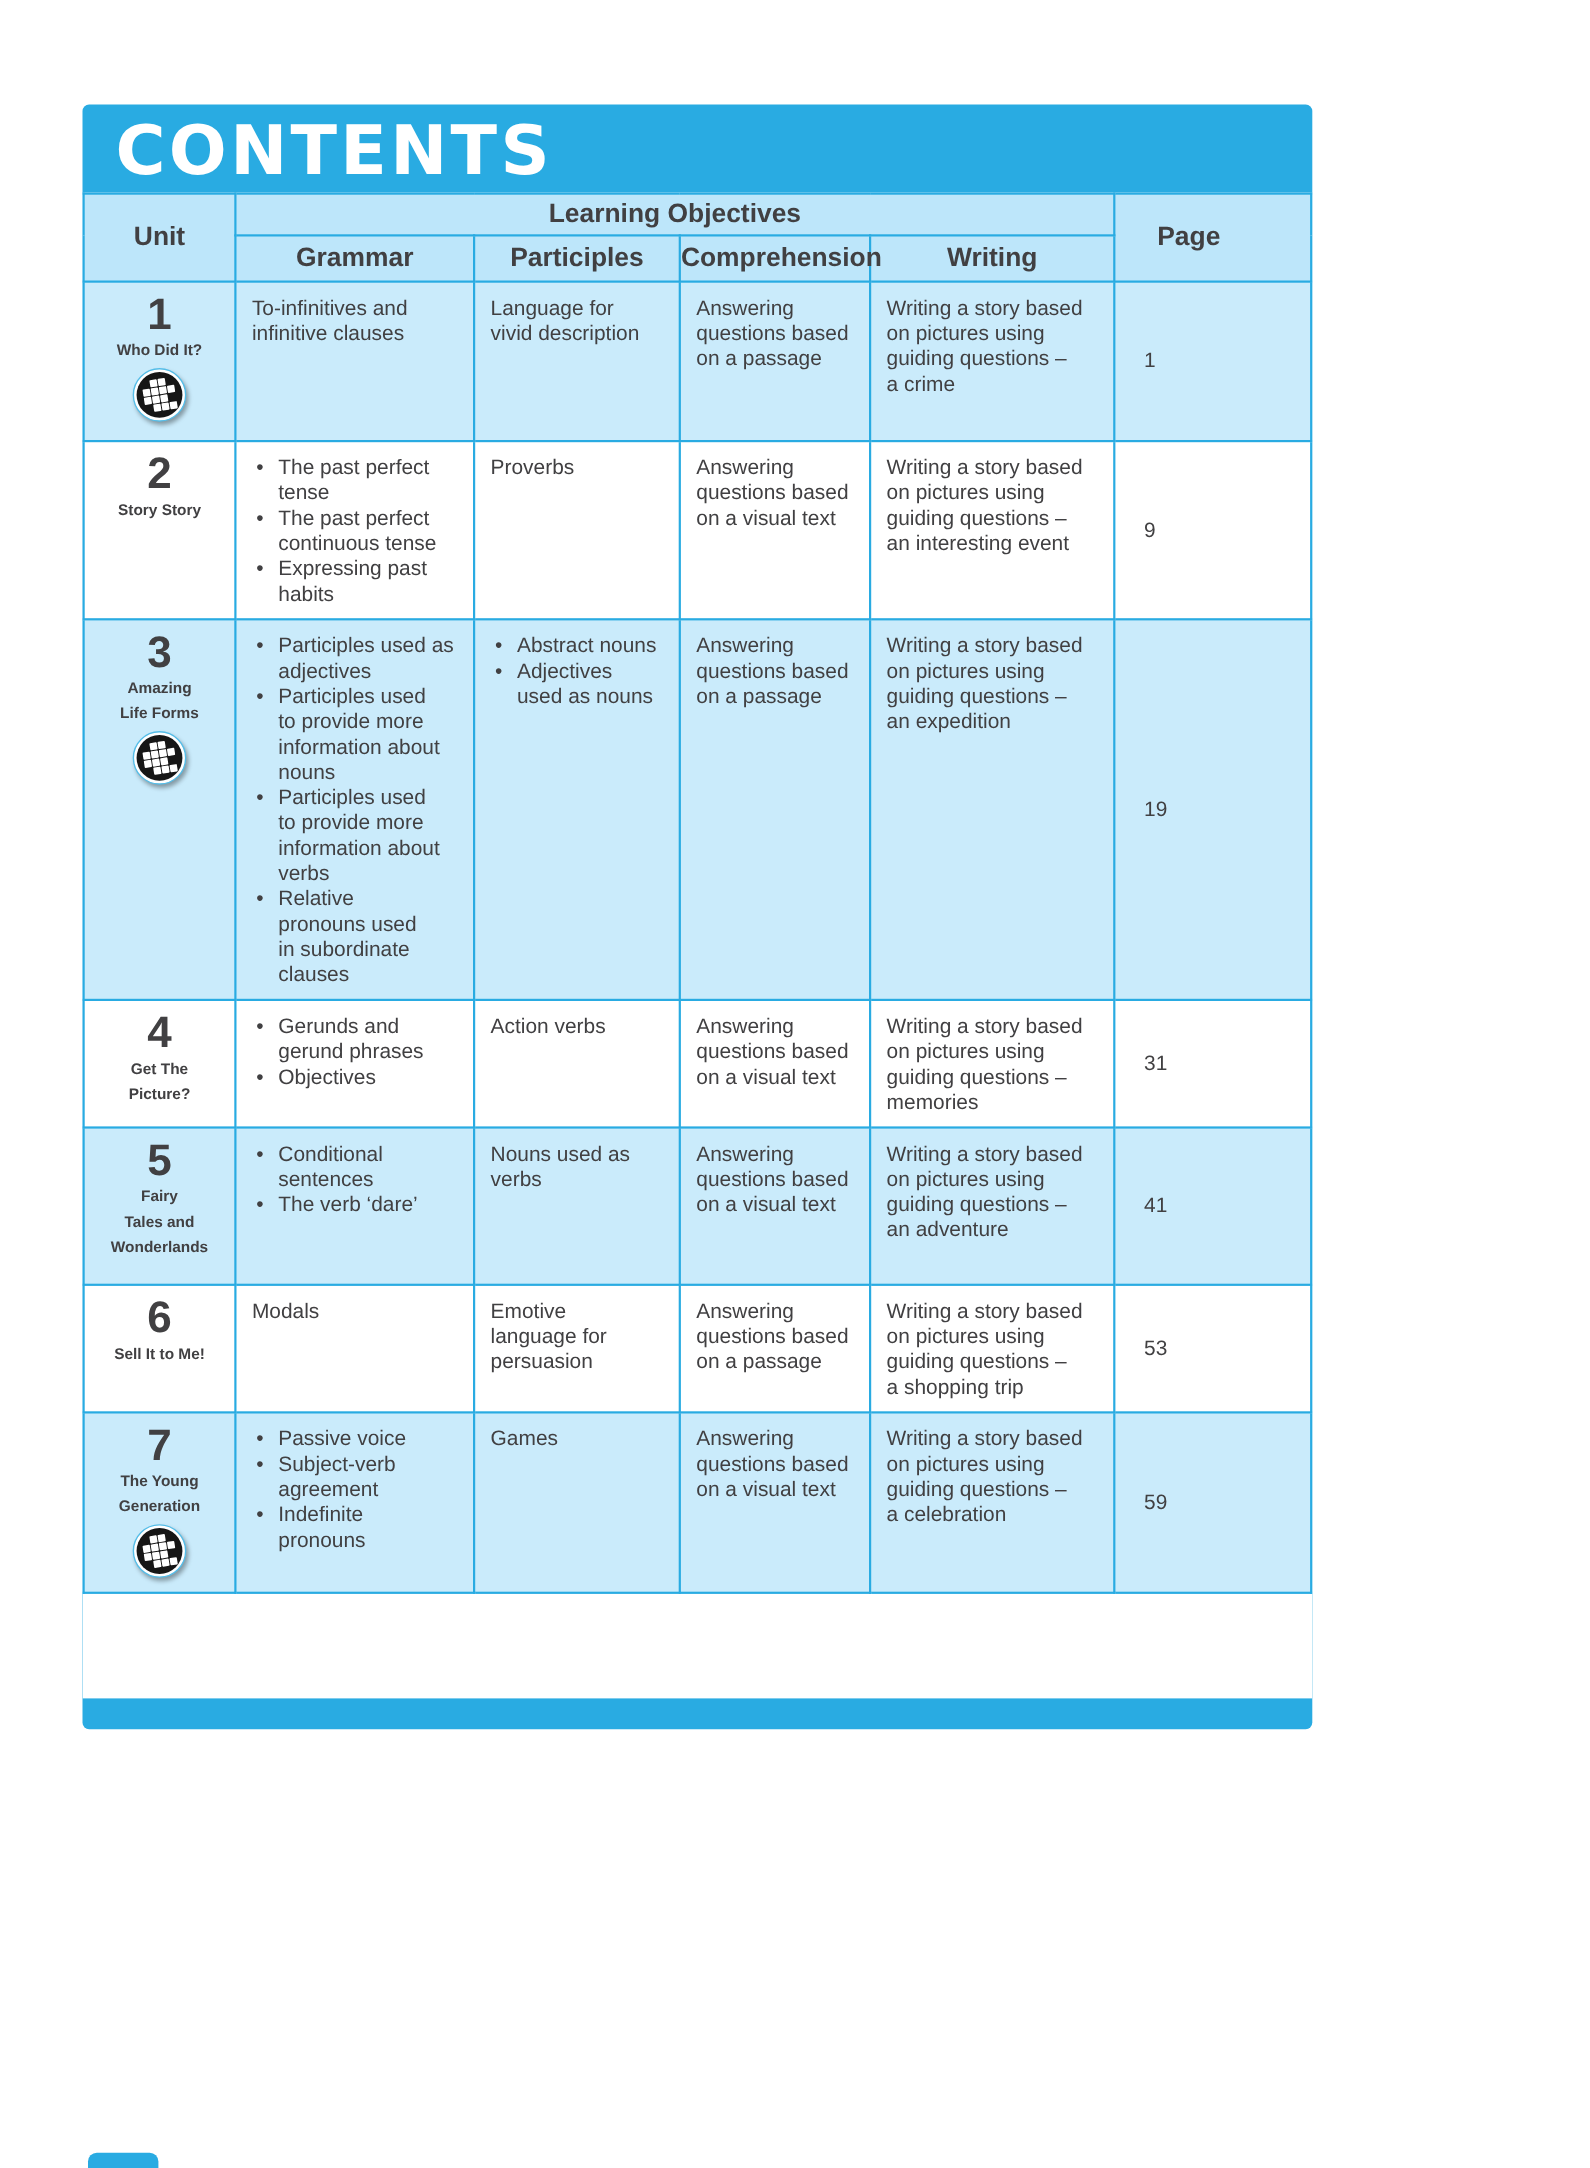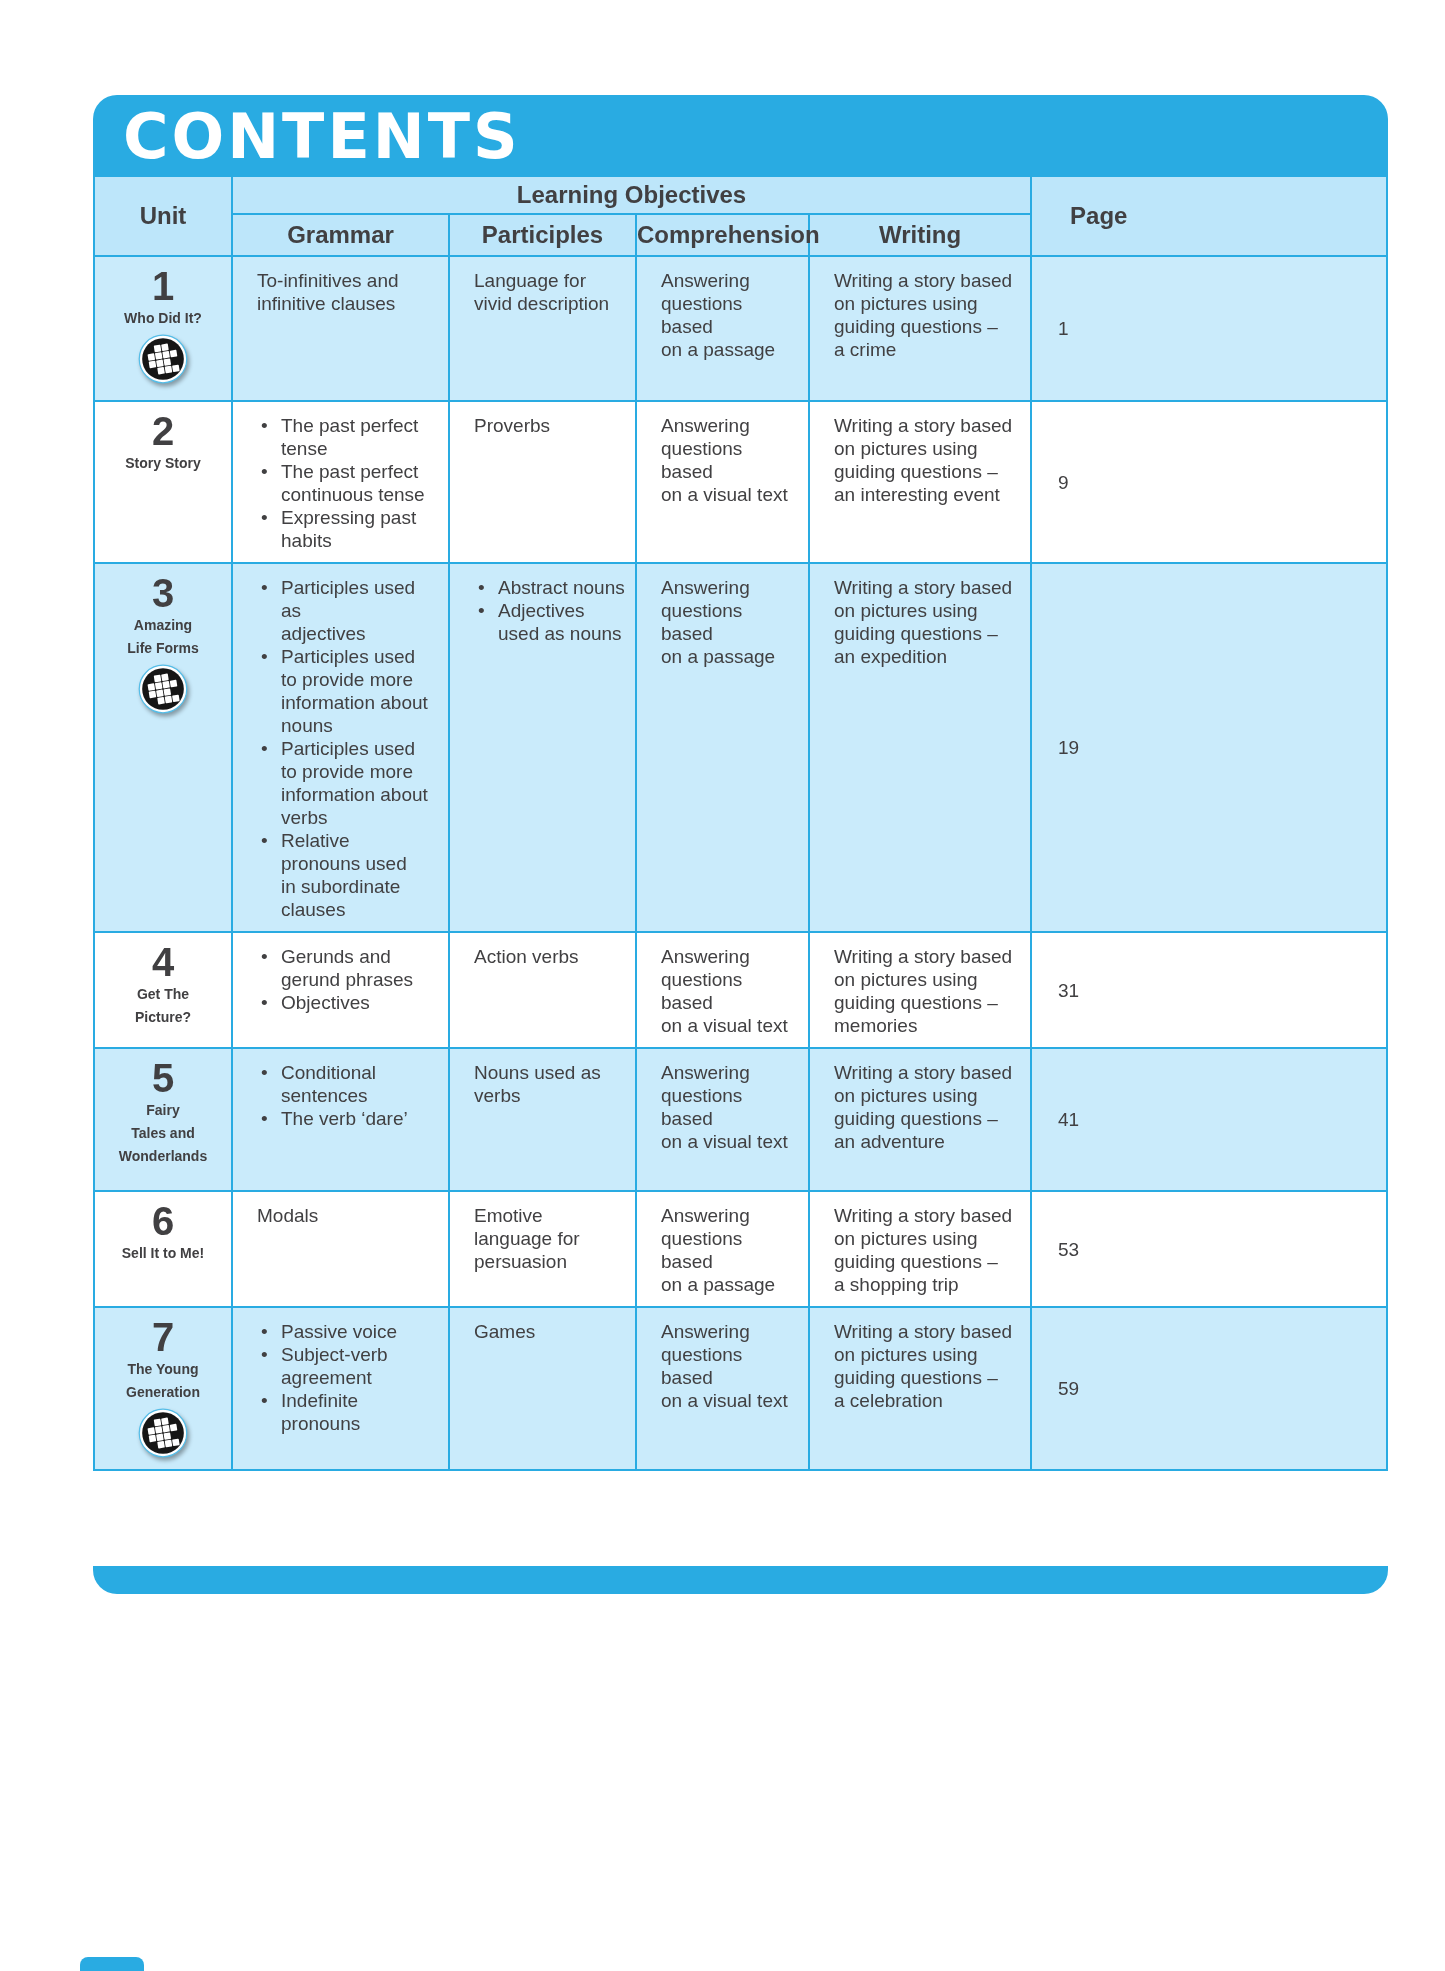--- a/index.html
+++ b/index.html
@@ -8,42 +8,42 @@
     --stripe_bg:#CAEBFB;
     --text:#414042;
   }
   *{margin:0;padding:0;box-sizing:border-box;}
   html,body{width:1445px;}
   body{
     width:1445px;height:1971px;background:#ffffff;position:relative;overflow:hidden;
     font-family:"Liberation Sans",sans-serif;color:var(--text);
   }
   .sheet{
-    position:absolute;left:93px;top:95px;width:1295px;
-    background:var(--accent);border-radius:24px;overflow:hidden;padding-bottom:28px;
+    position:absolute;left:75px;top:95px;width:1118px;
+    background:var(--accent);border-radius:6px;overflow:hidden;padding-bottom:28px;
   }
   .title-band{height:80px;display:flex;align-items:center;padding:4px 0 0 30px;}
   .page-title{
     font-family:"DejaVu Sans","Liberation Sans",sans-serif;
     font-size:62px;font-weight:800;letter-spacing:3px;color:#ffffff;line-height:1;
   }
   .table-wrap{background:#ffffff;padding-bottom:95px;}
   table.contents{width:100%;border-collapse:collapse;table-layout:fixed;}
   th,td{border:2px solid var(--accent);}
   thead th{background:var(--header_bg);font-weight:bold;font-size:24px;color:var(--text);}
   th.h-lo{height:38px;}
   thead tr.sub th{height:42px;}
   th.h-page{text-align:left;padding-left:38px;}
   tbody td{font-size:19px;line-height:23px;vertical-align:top;}
   tbody tr:nth-child(odd) td{background:var(--stripe_bg);}
   tbody tr:nth-child(even) td{background:#ffffff;}
   tbody tr.r1{height:145px;} tbody tr.r2{height:155px;} tbody tr.r3{height:345px;}
   tbody tr.r4{height:115px;} tbody tr.r5{height:143px;} tbody tr.r6{height:114px;}
   tbody tr.r7{height:156px;}
-  td.list-cell,td.text-cell{padding:12px 10px 10px 24px;}
+  td.list-cell,td.text-cell{padding:12px 10px 10px 14px;}
   td.text-cell{white-space:pre-line;}
   .li{display:flex;align-items:flex-start;}
   .bullet{flex:0 0 24px;padding-left:4px;}
   .li-text{flex:1 1 auto;white-space:pre-line;}
   td.unit-cell{text-align:center;padding:8px 4px 6px;}
   .unit-number{font-size:40px;font-weight:bold;line-height:42px;}
   .unit-name{font-size:14px;font-weight:bold;line-height:23px;white-space:pre-line;}
   .puzzle-icon{margin-top:4px;display:inline-block;filter:drop-shadow(2px 3px 2px rgba(0,0,0,0.35));}
   td.page-cell{vertical-align:middle;text-align:left;padding-left:26px;font-size:19px;}
   .corner-deco{position:absolute;left:80px;bottom:0;width:64px;height:14px;background:var(--accent);border-radius:8px 8px 0 0;}

